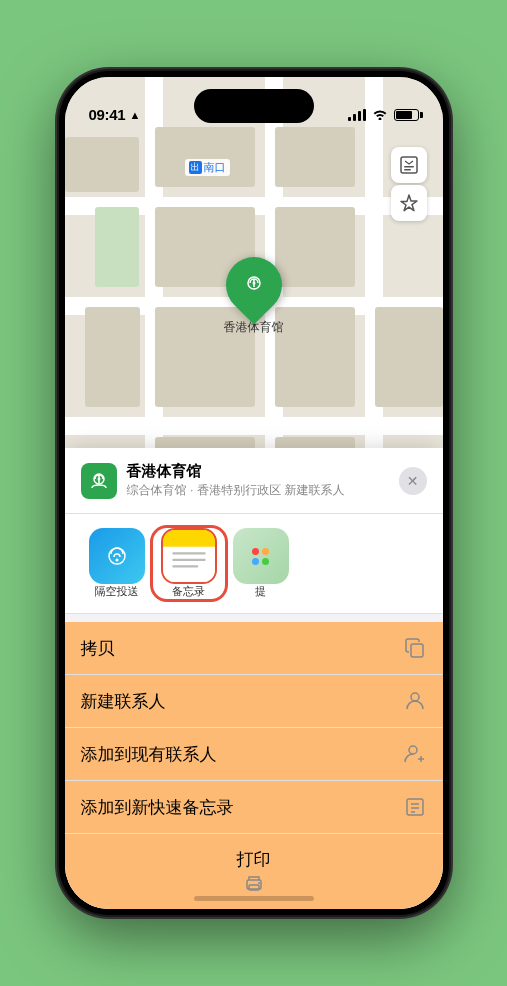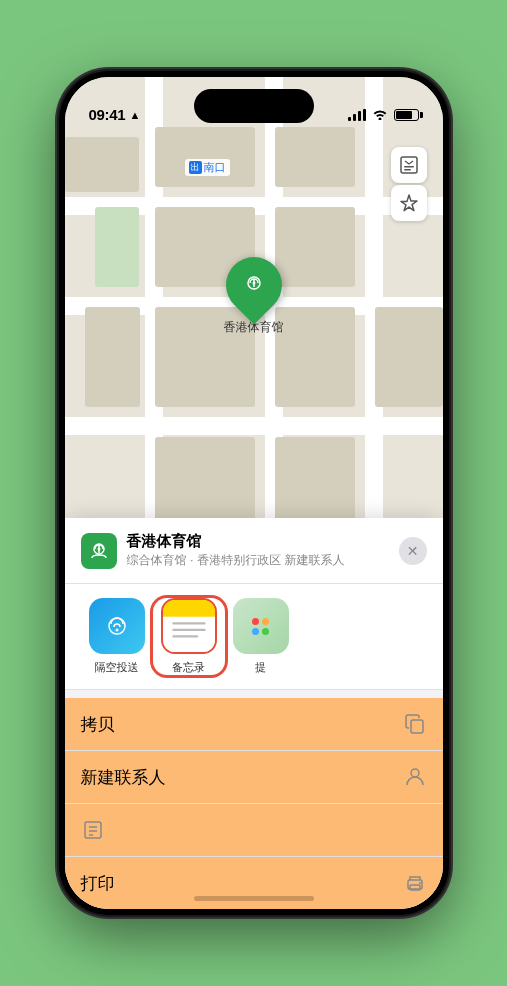--- a/index.html
+++ b/index.html
@@ -311,21 +311,20 @@
       overflow-x: auto;
       border-bottom: 0.5px solid #e0e0e0;
     }
 
     .share-row::-webkit-scrollbar { display: none; }
 
     .share-item {
       display: flex;
       flex-direction: column;
       align-items: center;
-      gap: 6px;
       min-width: 72px;
     }
 
     .share-icon-wrap {
       width: 56px;
       height: 56px;
       border-radius: 14px;
       display: flex;
       align-items: center;
       justify-content: center;
@@ -377,20 +376,21 @@
     .action-item {
       display: flex;
       align-items: center;
       justify-content: space-between;
       padding: 14px 16px;
       border-bottom: 0.5px solid #e0e0e0;
     }
 
     .action-item:last-child {
       border-bottom: none;
+      flex-direction: column;
     }
 
     .action-label {
       font-size: 17px;
       color: #000;
     }
 
     .action-icon {
       width: 24px;
       height: 24px;
@@ -602,22 +602,34 @@
         <div class="action-item">
           <span class="action-label">新建联系人</span>
           <div class="action-icon">
             <svg width="22" height="22" viewBox="0 0 22 22" fill="none">
               <circle cx="11" cy="7" r="4" stroke="#888" stroke-width="1.5"></circle>
               <path d="M3 19c0-4.4 3.6-8 8-8s8 3.6 8 8" stroke="#888" stroke-width="1.5" fill="none"></path>
             </svg>
           </div>
         </div>
 
-
         <div class="action-item">
+          <span class="action-label">添加到现有联系人</span>
+          <div class="action-icon">
+            <svg width="22" height="22" viewBox="0 0 22 22" fill="none">
+              <circle cx="9" cy="7" r="4" stroke="#888" stroke-width="1.5"></circle>
+              <path d="M1 19c0-4.4 3.6-8 8-8" stroke="#888" stroke-width="1.5" fill="none"></path>
+              <line x1="17" y1="13" x2="17" y2="19" stroke="#888" stroke-width="1.5"></line>
+              <line x1="14" y1="16" x2="20" y2="16" stroke="#888" stroke-width="1.5"></line>
+            </svg>
+          </div>
+        </div>
+
+        <div class="action-item">
+          <span class="action-label">添加到新快速备忘录</span>
           <div class="action-icon">
             <svg width="22" height="22" viewBox="0 0 22 22" fill="none">
               <rect x="3" y="3" width="16" height="16" rx="2" stroke="#888" stroke-width="1.5"></rect>
               <line x1="7" y1="8" x2="15" y2="8" stroke="#888" stroke-width="1.5"></line>
               <line x1="7" y1="12" x2="15" y2="12" stroke="#888" stroke-width="1.5"></line>
               <line x1="7" y1="16" x2="11" y2="16" stroke="#888" stroke-width="1.5"></line>
             </svg>
           </div>
         </div>
 

